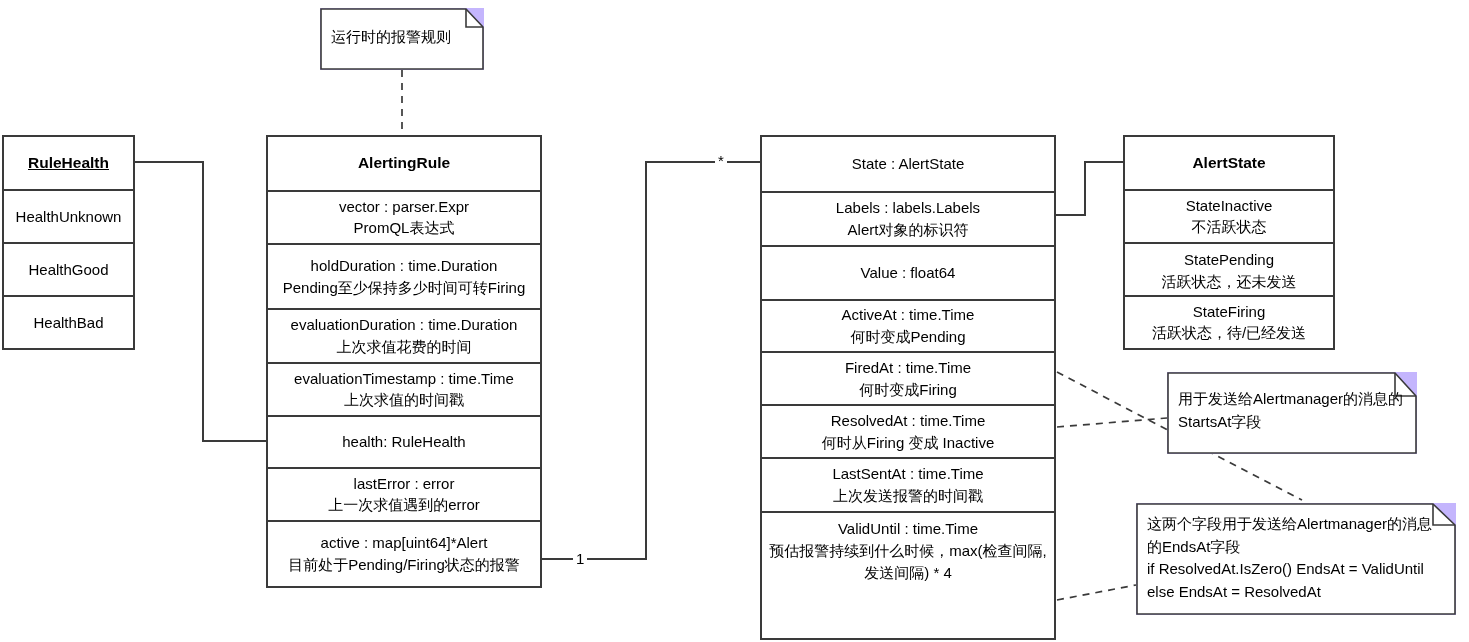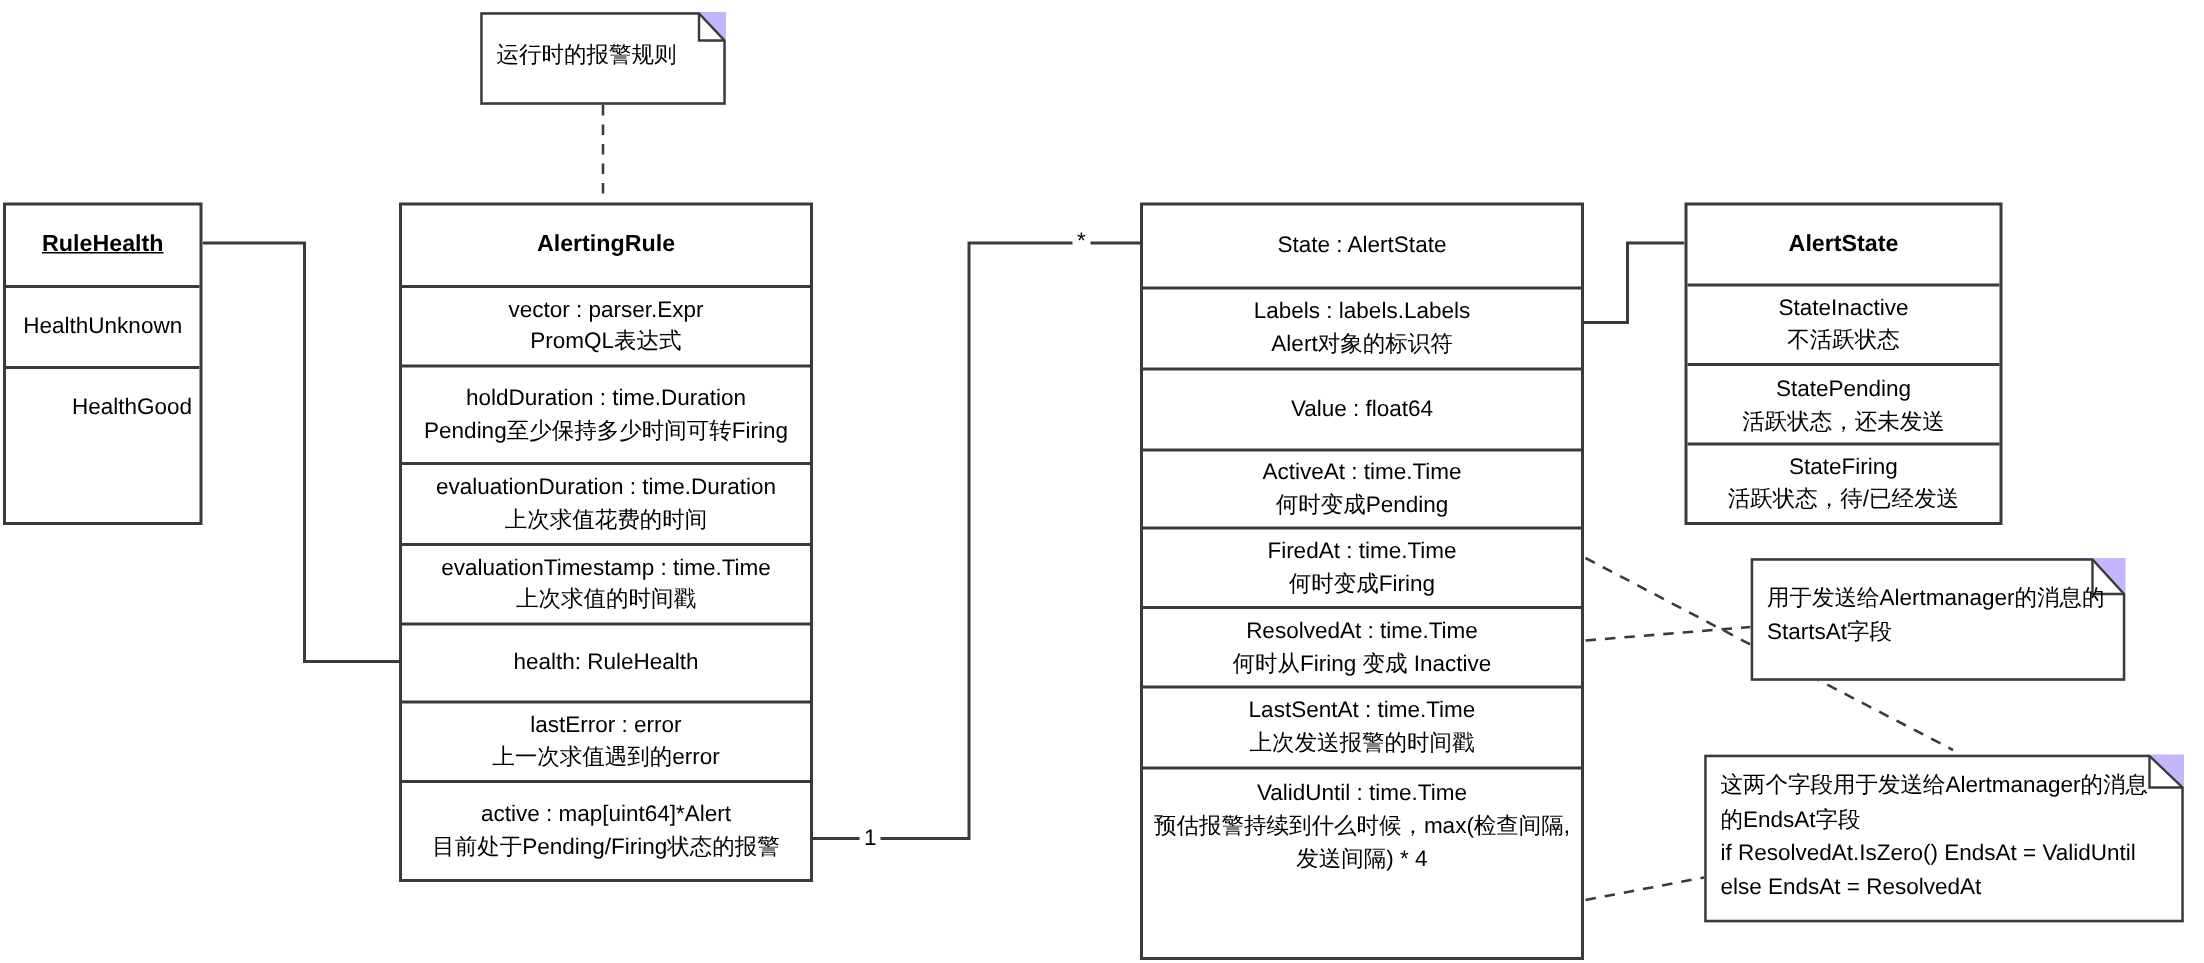--- a/index.html
+++ b/index.html
@@ -131,22 +131,25 @@
       <path d="M 146 1 L 146 19 L 163 19" fill="none" stroke="#3a3a3a" stroke-width="1.6"></path>
     </svg>
     <div class="note-text" style="padding-top:18px;">运行时的报警规则</div>
   </div>
 
   <div class="uml-class" style="left:2px; top:135px; width:133px; height:215px;">
     <div class="row title" style="height:53px;text-decoration:underline;">RuleHealth</div>
     <div class="row" style="height:54px;">
       <span>HealthUnknown</span>
     </div>
-    <div class="row" style="height:54px;align-items:flex-end;">
+    <div class="row" style="height:54px;">
       <span>HealthGood</span>
+    </div>
+    <div class="row" style="height:54px;">
+      <span>HealthBad</span>
     </div>
   </div>
 
   <div class="uml-class" style="left:266px; top:135px; width:276px; height:453px;">
     <div class="row title" style="height:53px;">AlertingRule</div>
     <div class="row" style="height:54px;">
       <span>vector : parser.Expr</span>
       <span class="sub">PromQL表达式</span>
     </div>
     <div class="row" style="height:66px;">

